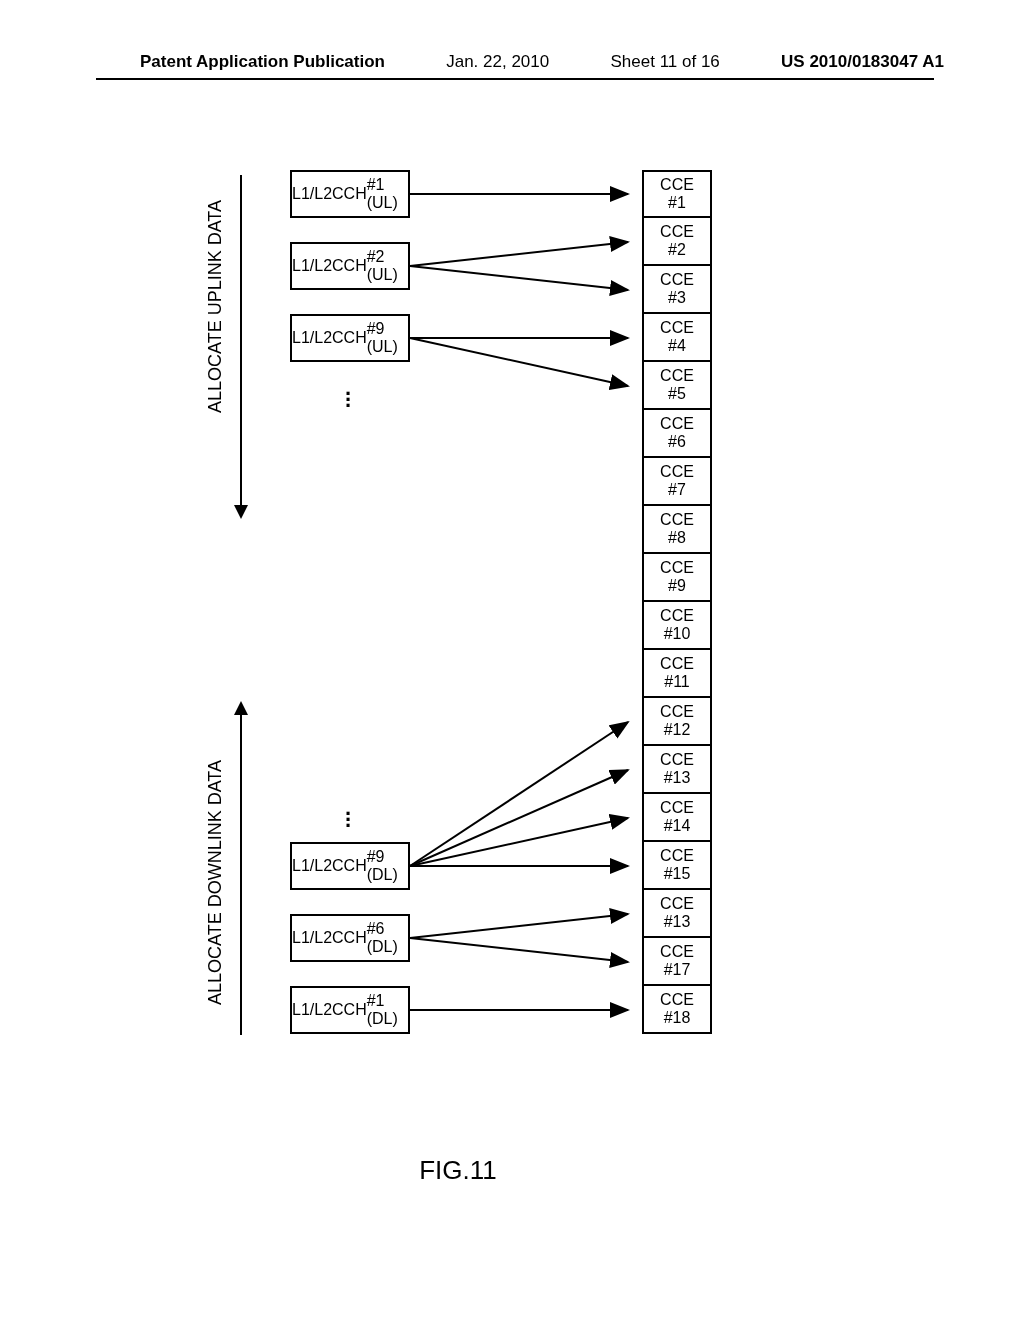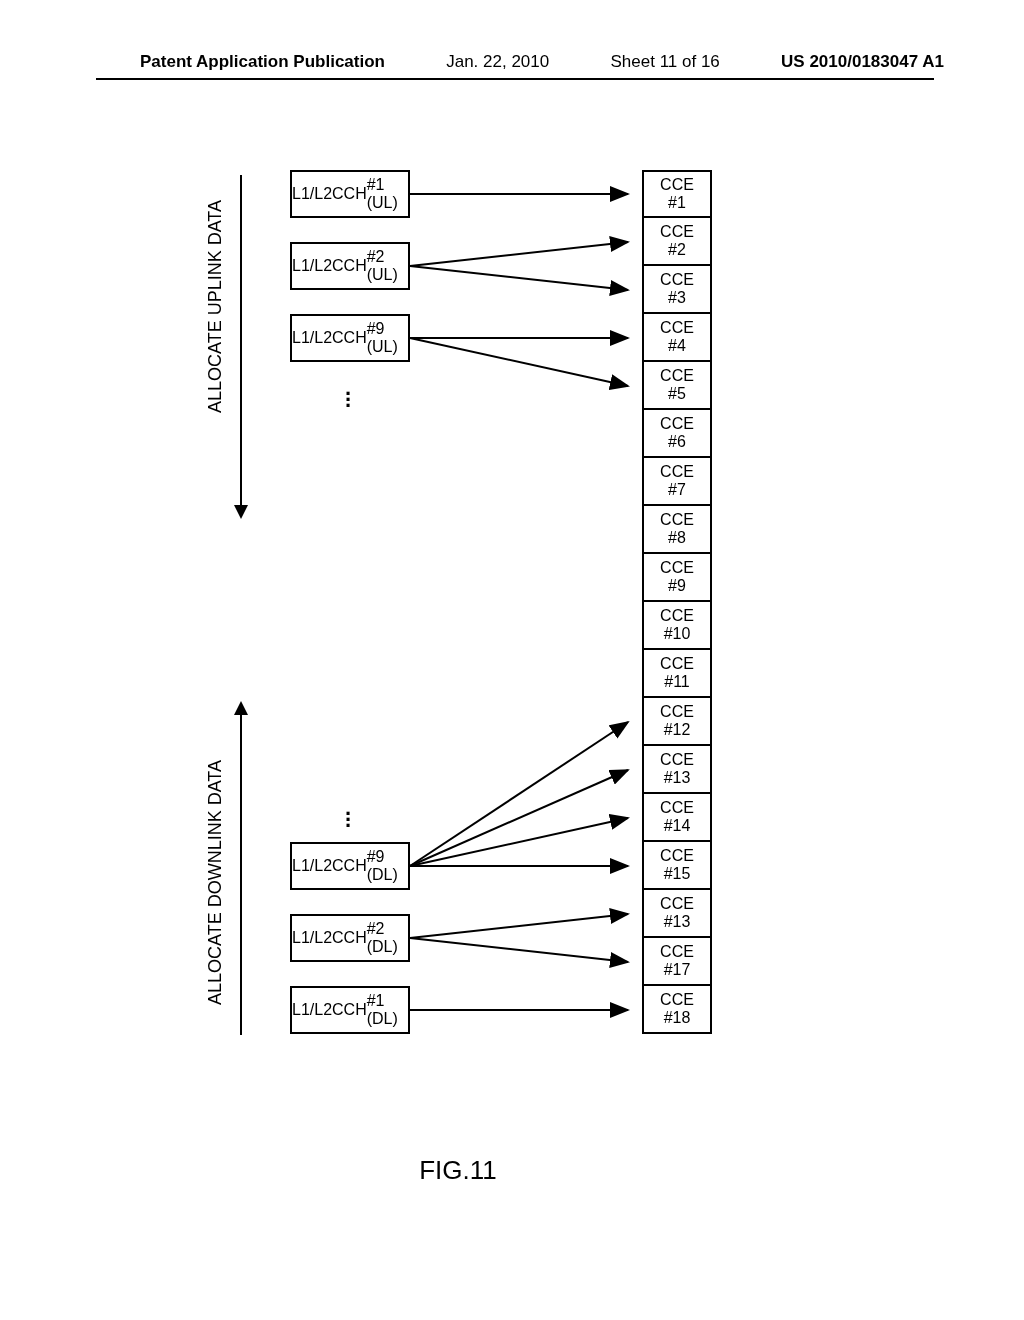--- a/index.html
+++ b/index.html
@@ -155,21 +155,21 @@
   </div>
   <div class="vdots" style="left:115px; top:215px;">.<br>.<br>.</div>
 
   <div class="vdots" style="left:115px; top:635px;">.<br>.<br>.</div>
   <div class="chbox" style="left:60px; top:672px;">
     <span>L1/L2CCH</span>
     <span>#9  (DL)</span>
   </div>
   <div class="chbox" style="left:60px; top:744px;">
     <span>L1/L2CCH</span>
-    <span>#2  (DL)</span>
+    <span>#6  (DL)</span>
   </div>
   <div class="chbox" style="left:60px; top:816px;">
     <span>L1/L2CCH</span>
     <span>#1  (DL)</span>
   </div>
 
   <div class="cce-col">
       <div class="cce">
         <span>CCE</span>
         <span>#1</span>

